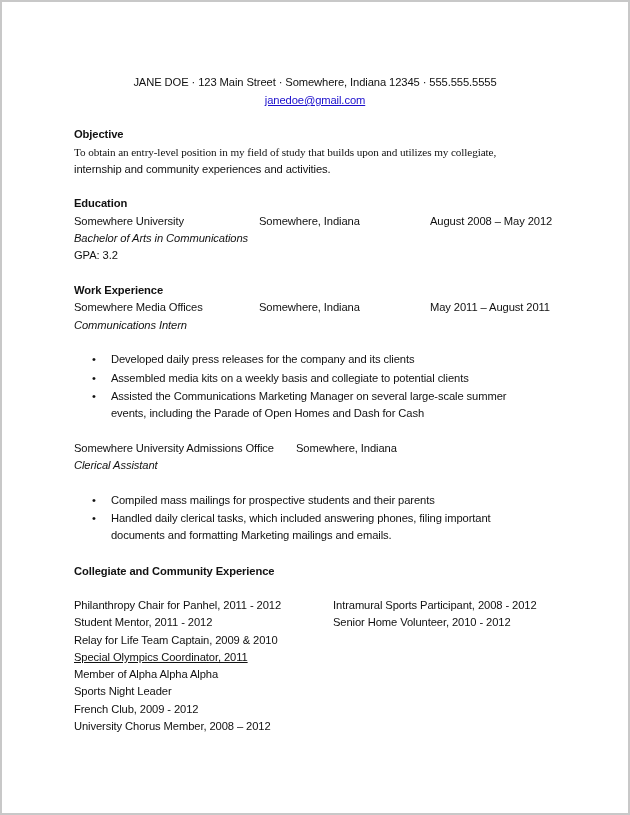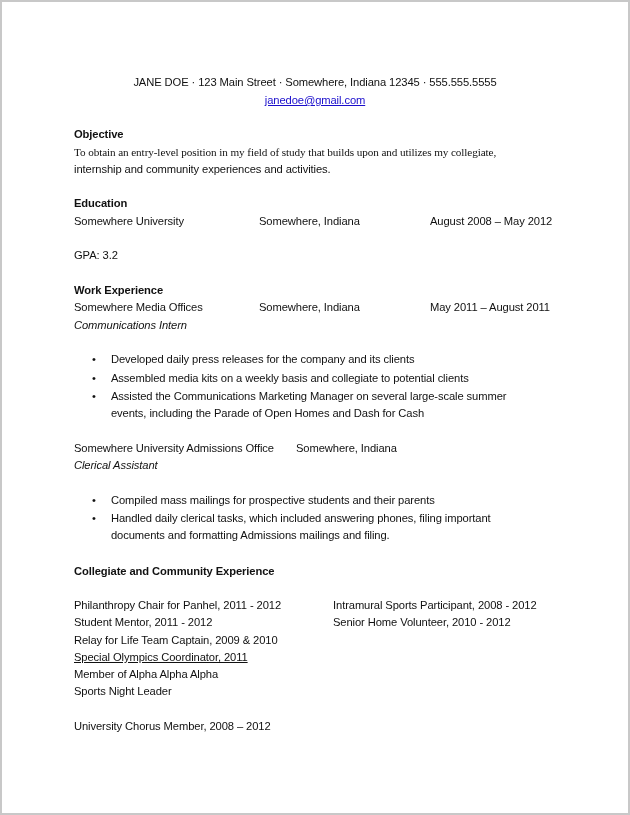--- a/index.html
+++ b/index.html
@@ -34,20 +34,21 @@
   </div>
 
   <div class="abs bold" style="left:72px; top:124px;">Objective</div>
   <div class="abs" style="left:72px; top:142px;font-family:Liberation Serif, serif;">To obtain an entry-level position in my field of study that builds upon and utilizes my collegiate,</div>
   <div class="abs" style="left:72px; top:159px;">internship and community experiences and activities.</div>
 
   <div class="abs bold" style="left:72px; top:193px;">Education</div>
   <div class="abs" style="left:72px; top:211px;">Somewhere University</div>
   <div class="abs" style="left:257px; top:211px;">Somewhere, Indiana</div>
   <div class="abs" style="left:428px; top:211px;">August 2008 – May 2012</div>
+  <div class="abs italic" style="left:72px; top:228px;">Bachelor of Arts in Communications</div>
   <div class="abs" style="left:72px; top:245px;">GPA: 3.2</div>
 
   <div class="abs bold" style="left:72px; top:280px;">Work Experience</div>
 
   <div class="abs" style="left:72px; top:297px;">Somewhere Media Offices</div>
   <div class="abs" style="left:257px; top:297px;">Somewhere, Indiana</div>
   <div class="abs" style="left:428px; top:297px;">May 2011 – August 2011</div>
   <div class="abs italic" style="left:72px; top:315px;">Communications Intern</div>
 
   <div class="bullet" style="left:90px; top:349px;">
@@ -72,29 +73,30 @@
 
   <div class="bullet" style="left:90px; top:490px;">
     <span class="dot">•</span>
     <span class="txt">Compiled mass mailings for prospective students and their parents</span>
   </div>
   <div class="bullet" style="left:90px; top:508px;">
     <span class="dot">•</span>
     <span class="txt">Handled daily clerical tasks, which included answering phones, filing important</span>
   </div>
   <div class="bullet" style="left:90px; top:525px;">
-    <span class="txt">documents and formatting Admissions mailings and filing.</span>
+    <span class="txt">documents and formatting Marketing mailings and emails.</span>
   </div>
 
   <div class="abs bold" style="left:72px; top:561px;">Collegiate and Community Experience</div>
 
   <div class="abs" style="left:72px; top:595px;">Philanthropy Chair for Panhel, 2011 - 2012</div>
   <div class="abs" style="left:72px; top:612px;">Student Mentor, 2011 - 2012</div>
   <div class="abs" style="left:72px; top:630px;">Relay for Life Team Captain, 2009 &amp; 2010</div>
   <div class="abs" style="left:72px; top:647px;text-decoration:underline;">Special Olympics Coordinator, 2011</div>
   <div class="abs" style="left:72px; top:664px;">Member of Alpha Alpha Alpha</div>
   <div class="abs" style="left:72px; top:681px;">Sports Night Leader</div>
+  <div class="abs" style="left:72px; top:699px;">French Club, 2009 - 2012</div>
   <div class="abs" style="left:72px; top:716px;">University Chorus Member, 2008 – 2012</div>
 
   <div class="abs" style="left:331px; top:595px;">Intramural Sports Participant, 2008 - 2012</div>
   <div class="abs" style="left:331px; top:612px;">Senior Home Volunteer, 2010 - 2012</div>
 
 </div>
 
 </body></html>

